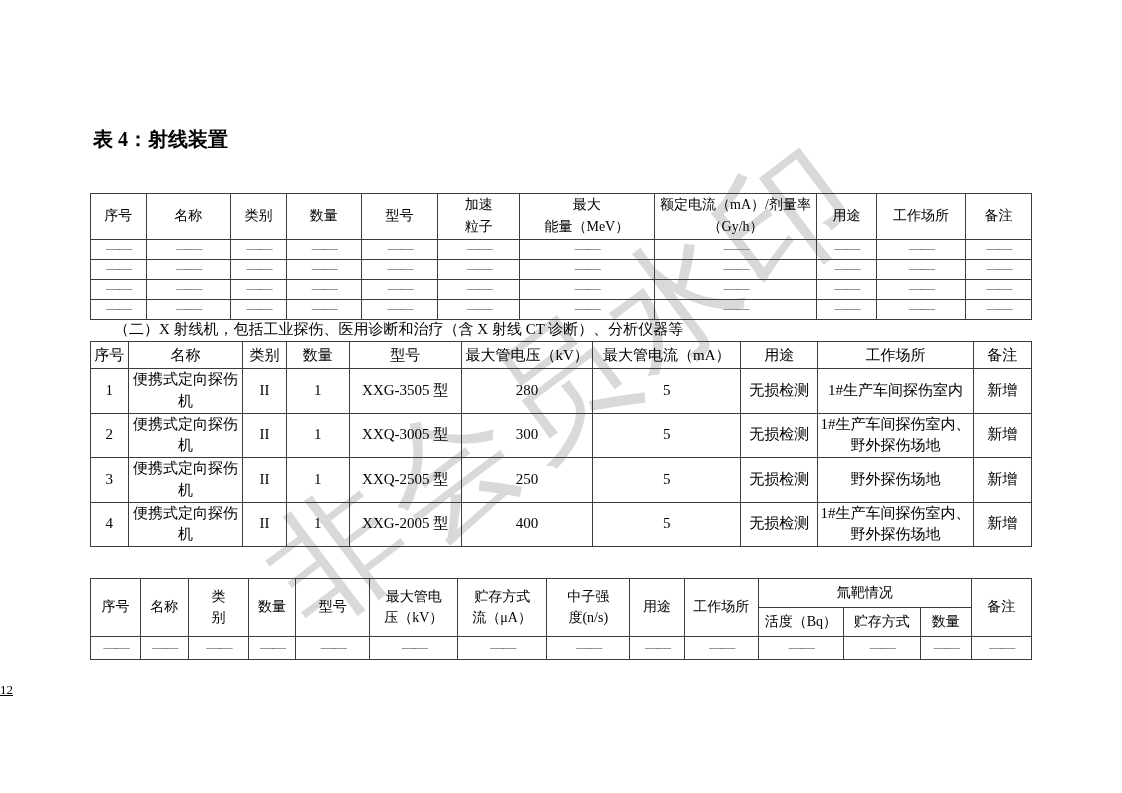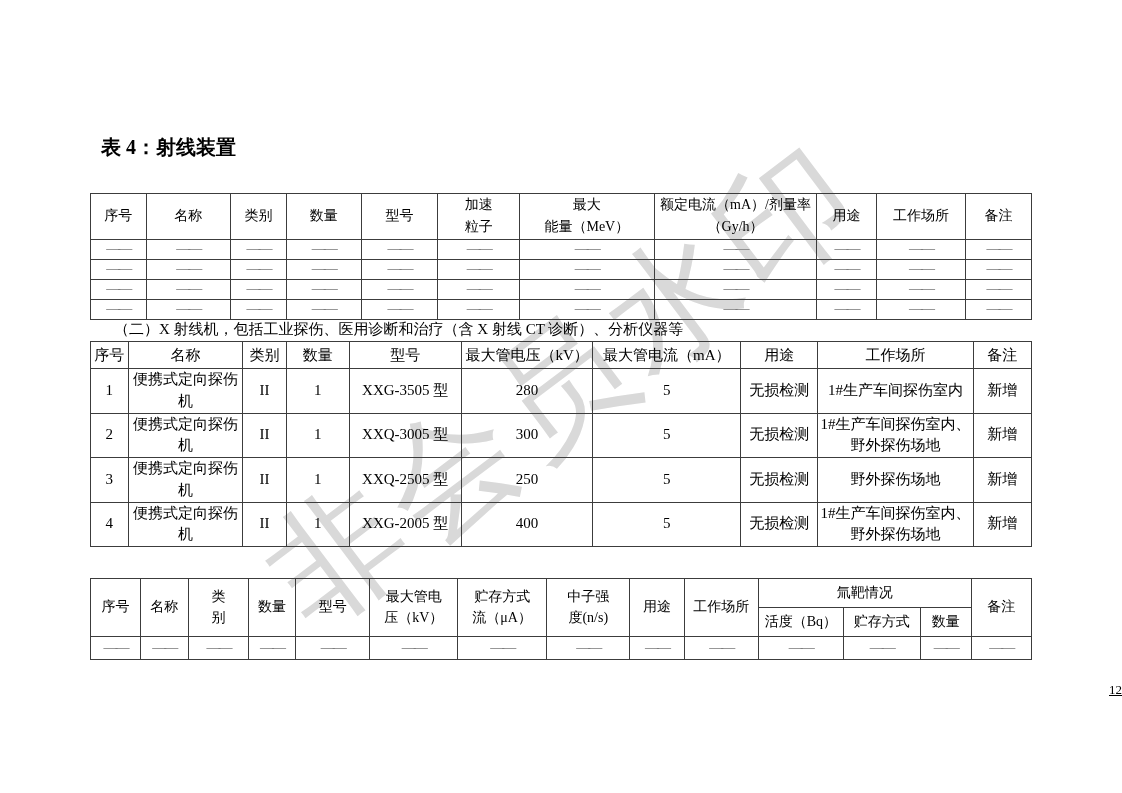--- a/index.html
+++ b/index.html
@@ -21,21 +21,21 @@
     letter-spacing: 8px;
     color: #d9d9d9;
     white-space: nowrap;
     z-index: 0;
     user-select: none;
   }
   .title {
     position: absolute;
     left: 93px;
     top: 126px;
-    margin: 8px;
+    margin: 0;
     font-size: 20px;
     font-weight: bold;
     z-index: 1;
   }
   .section-label {
     position: absolute;
     margin: 0;
     font-size: 15px;
     z-index: 1;
     white-space: nowrap;
@@ -74,21 +74,21 @@
   .dash {
     color: #757575;
     font-size: 14px;
     letter-spacing: -2px;
   }
   .pageno {
     position: absolute;
     left: 0;
     right: 0;
     top: 682px;
-    text-align: right;
+    text-align: left;
     font-size: 13px;
     z-index: 1;
     text-decoration: underline;
   }
 </style>
 </head>
 <body>
 
 <div class="page">
 

